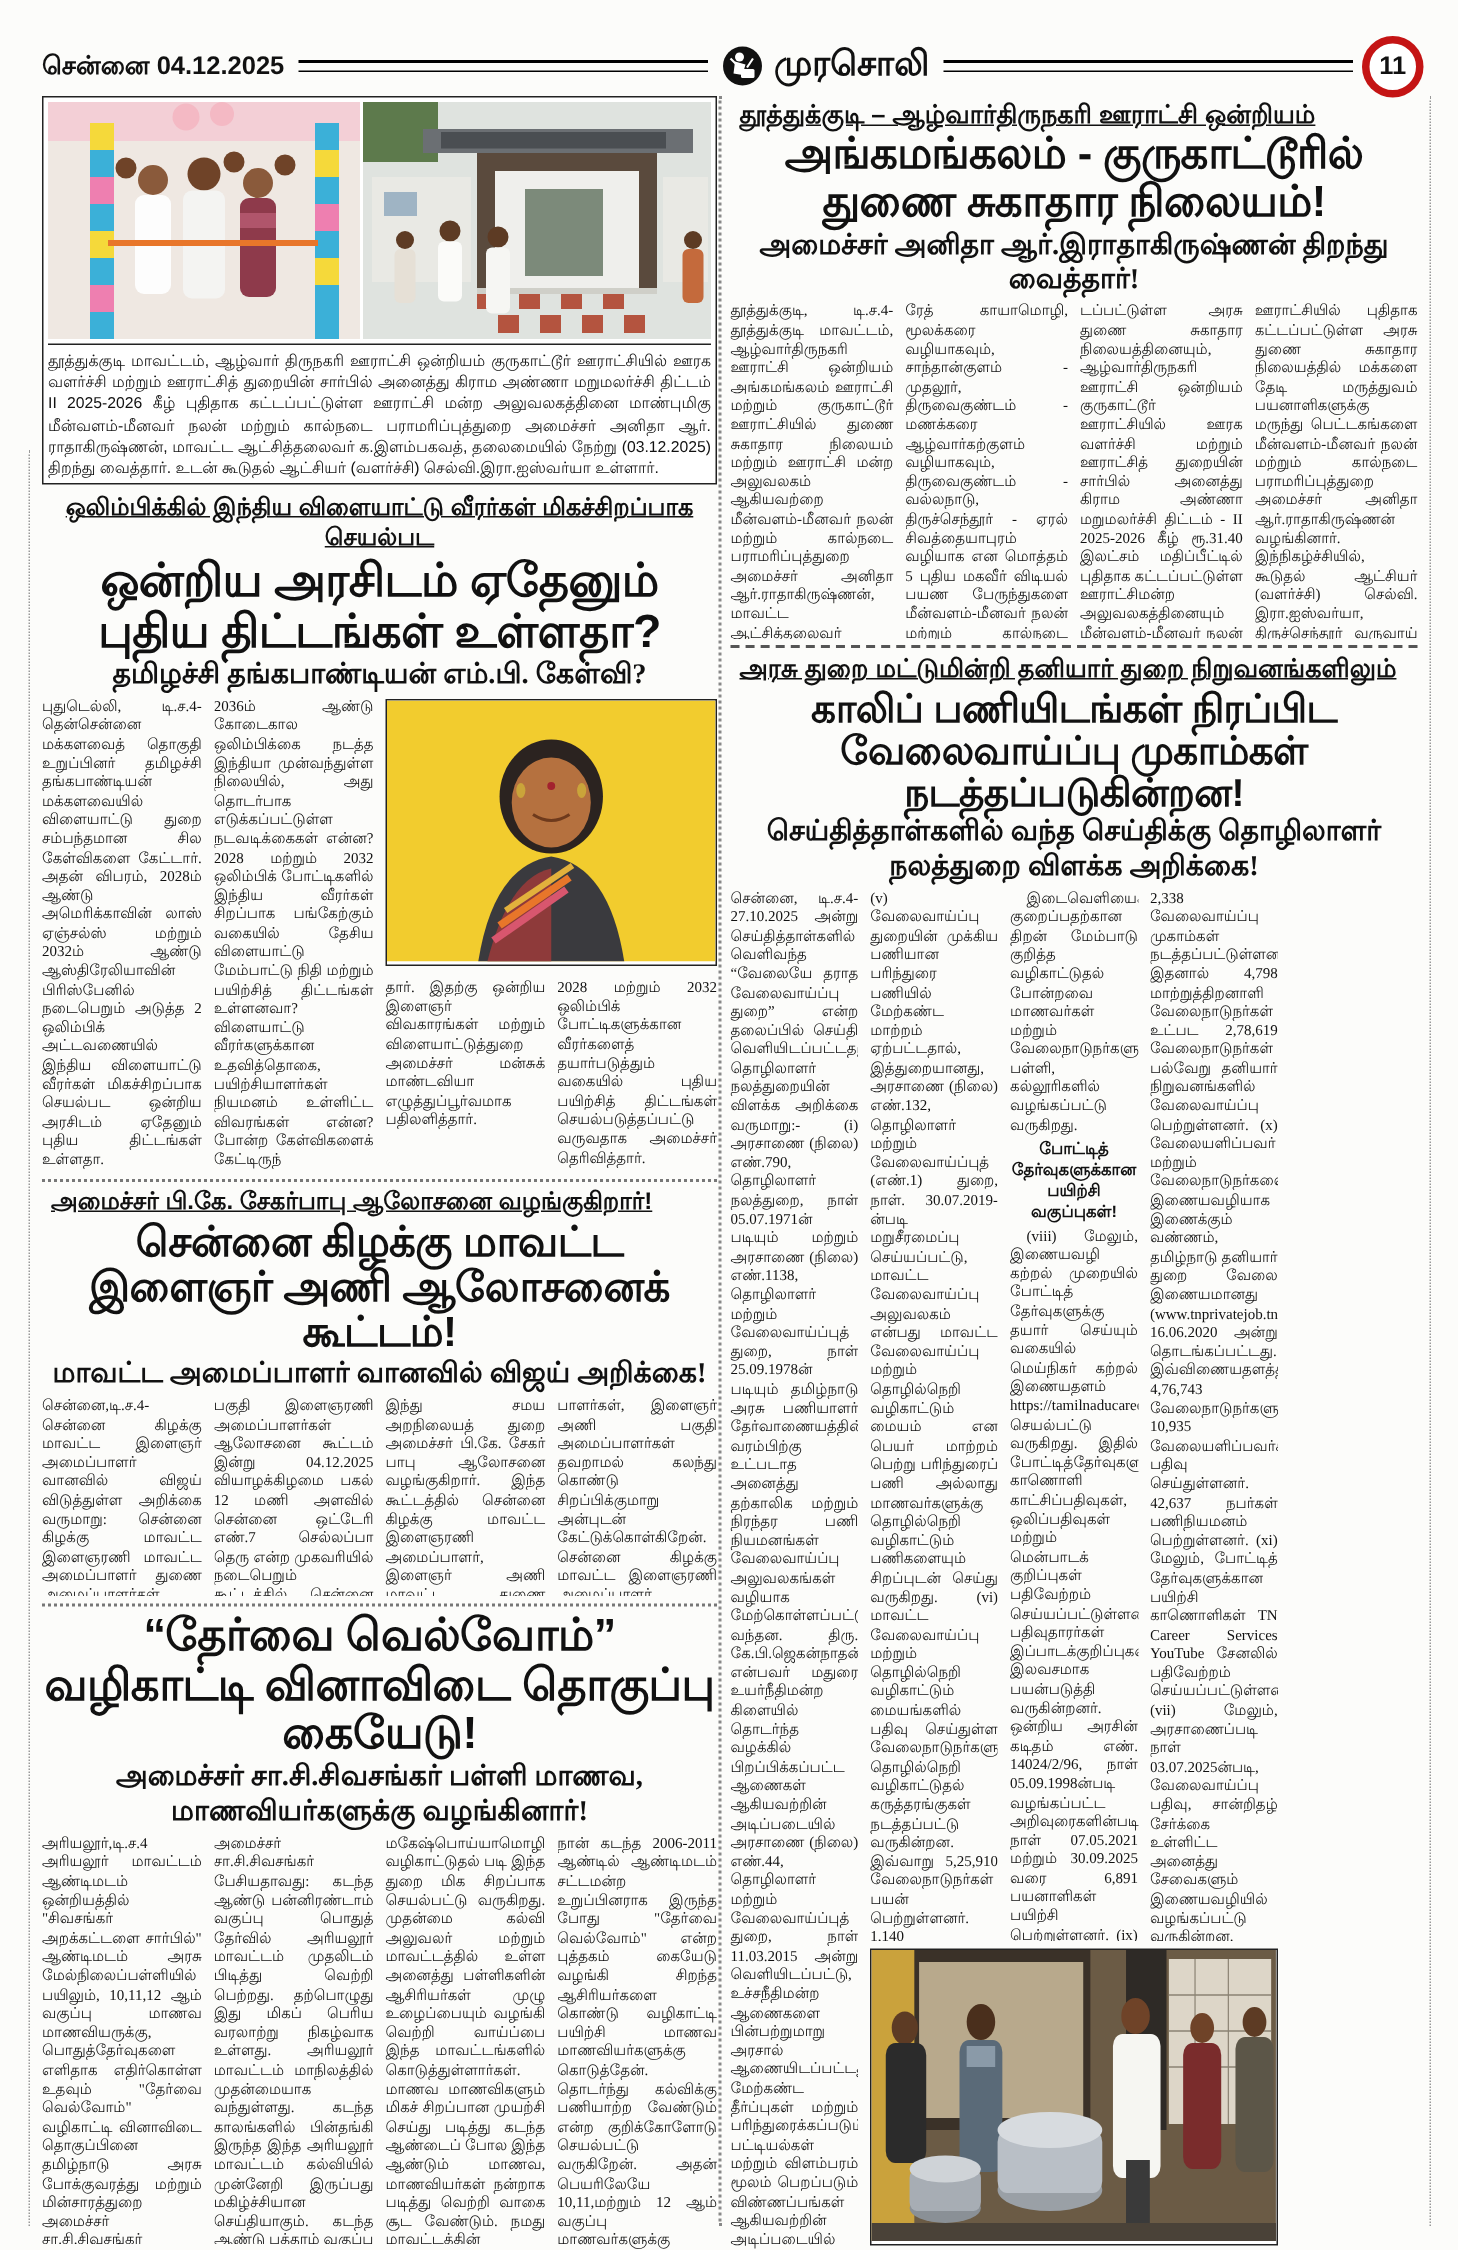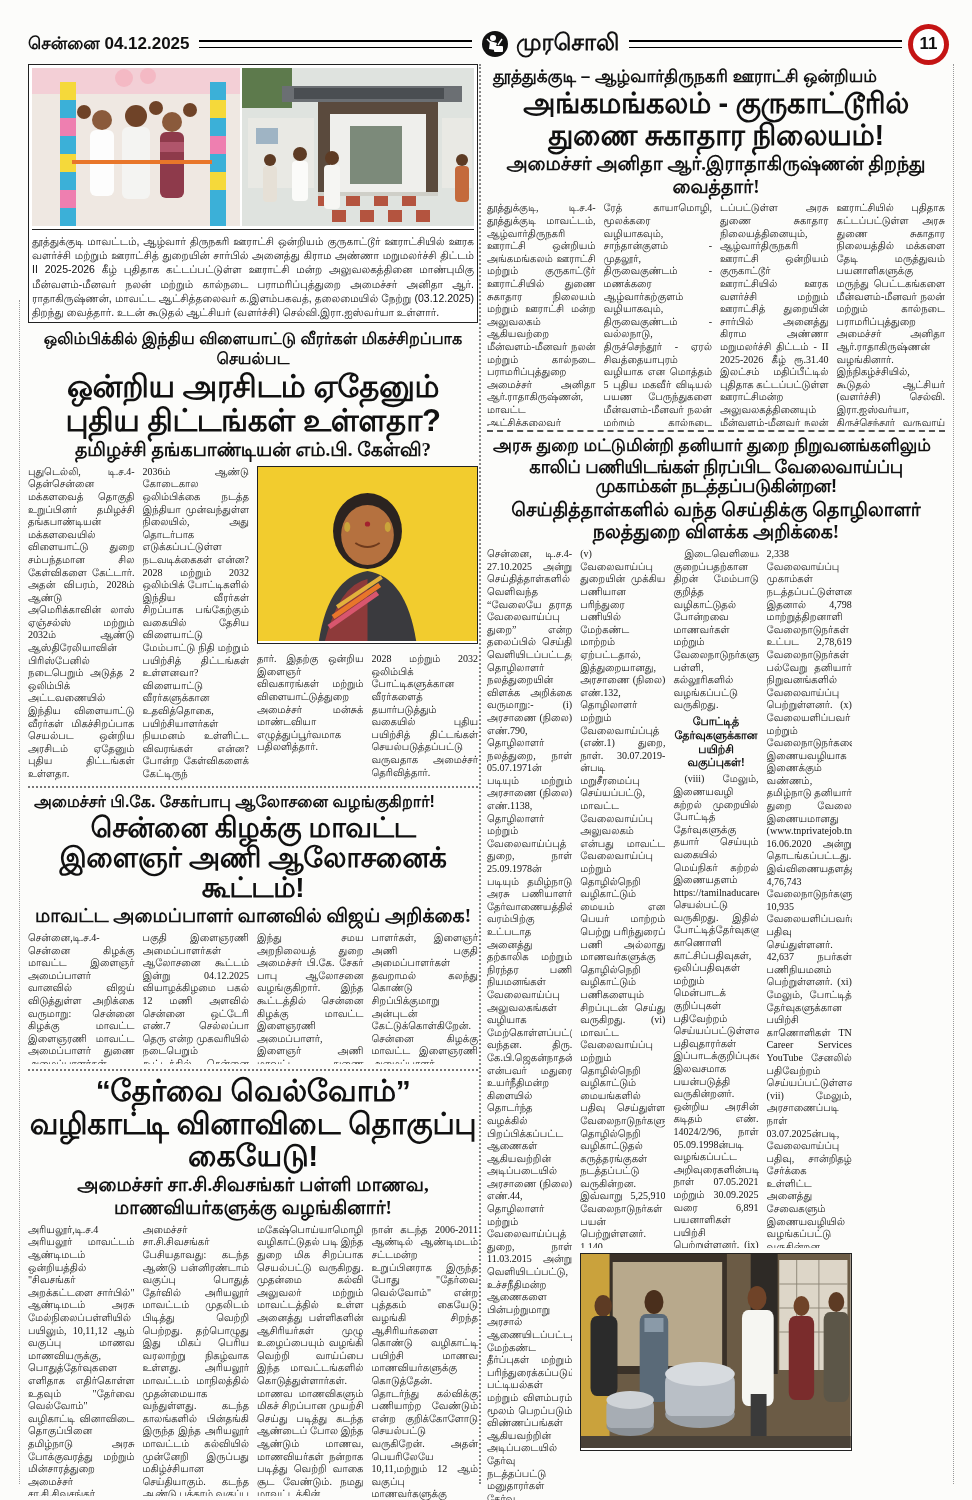--- a/index.html
+++ b/index.html
@@ -17,21 +17,21 @@
   
   .vrule-center{position:absolute;left:479px;top:64px;bottom:16px;border-left:2px dotted #888;}
   .vrule-left{position:absolute;left:19px;top:300px;bottom:16px;border-left:1px dotted #999;}
   .vrule-right{position:absolute;right:18px;top:64px;bottom:16px;border-left:1px dotted #999;}
   .half-l{position:absolute;left:28px;top:64px;width:450px;}
   .half-r{position:absolute;left:487px;top:64px;width:458px;}
   .hdiv{border-top:2px dotted #777;margin:5px 0 4px 0;}
   .hdiv-dash{border-top:2px dashed #555;margin:4px 0 3px 0;}
   
   .kicker{font-family:"Liberation Sans",sans-serif;font-weight:bold;text-align:center;
-          font-size:16px;line-height:1.25;margin:2px 0 1px 0;}
+          text-decoration:underline;font-size:16px;line-height:1.25;margin:2px 0 1px 0;}
   .kicker.left-align{text-align:left;padding-left:6px;}
   .headline{font-family:"Liberation Sans",sans-serif;font-weight:bold;text-align:center;
             letter-spacing:-0.4px;line-height:1.08;margin:1px 0;}
   .subhead{font-family:Liberation Serif, serif;font-weight:bold;text-align:center;
            font-size:19px;line-height:1.2;margin:2px 0 4px 0;}
   
   .cols{display:flex;gap:8px;}
   .bcol{flex:1 1 0;font-size:10px;line-height:1.26;text-align:justify;overflow:hidden;}
   .bcol p{margin:0 0 2px 0;text-indent:11px;}
   .colsub{font-family:"Liberation Sans",sans-serif;font-weight:bold;text-align:center;
@@ -47,21 +47,21 @@
   .grid-a2 .pho{grid-column:3/5;grid-row:1;height:176px;}
   .grid-a2 .c3{grid-column:3;grid-row:2;}
   .grid-a2 .c4{grid-column:4;grid-row:2;}
   .grid-a5{display:grid;grid-template-columns:repeat(4,1fr);grid-template-rows:272px 120px auto;gap:6px 8px;margin-top:2px;}
   .grid-a5 .r1{grid-row:1;overflow:hidden;}
   .grid-a5 .c4{grid-column:4;grid-row:1/4;overflow:hidden;}
   .grid-a3{display:grid;grid-template-columns:repeat(5,1fr);grid-template-rows:700px 198px auto;gap:5px 8px;margin-top:2px;}
   .grid-a3 .c1{grid-column:1;grid-row:1/4;overflow:hidden;}
   .grid-a3 .r1{grid-row:1;overflow:hidden;}
   .grid-a3 .pho{grid-column:2/5;grid-row:2;height:196px;}
-  .h29{font-size:29px;} .h27{font-size:18px;} .h31{font-size:31px;} .h28{font-size:28px;} .h30{font-size:30px;}
+  .h29{font-size:29px;} .h27{font-size:26px;} .h31{font-size:31px;} .h28{font-size:28px;} .h30{font-size:30px;}
 </style>
 </head>
 <body>
 
 <div class="page">
 
   <div class="hdr">
     <span class="dateline">சென்னை 04.12.2025</span>
     <span class="hrule"></span>
     <span class="masthead">

